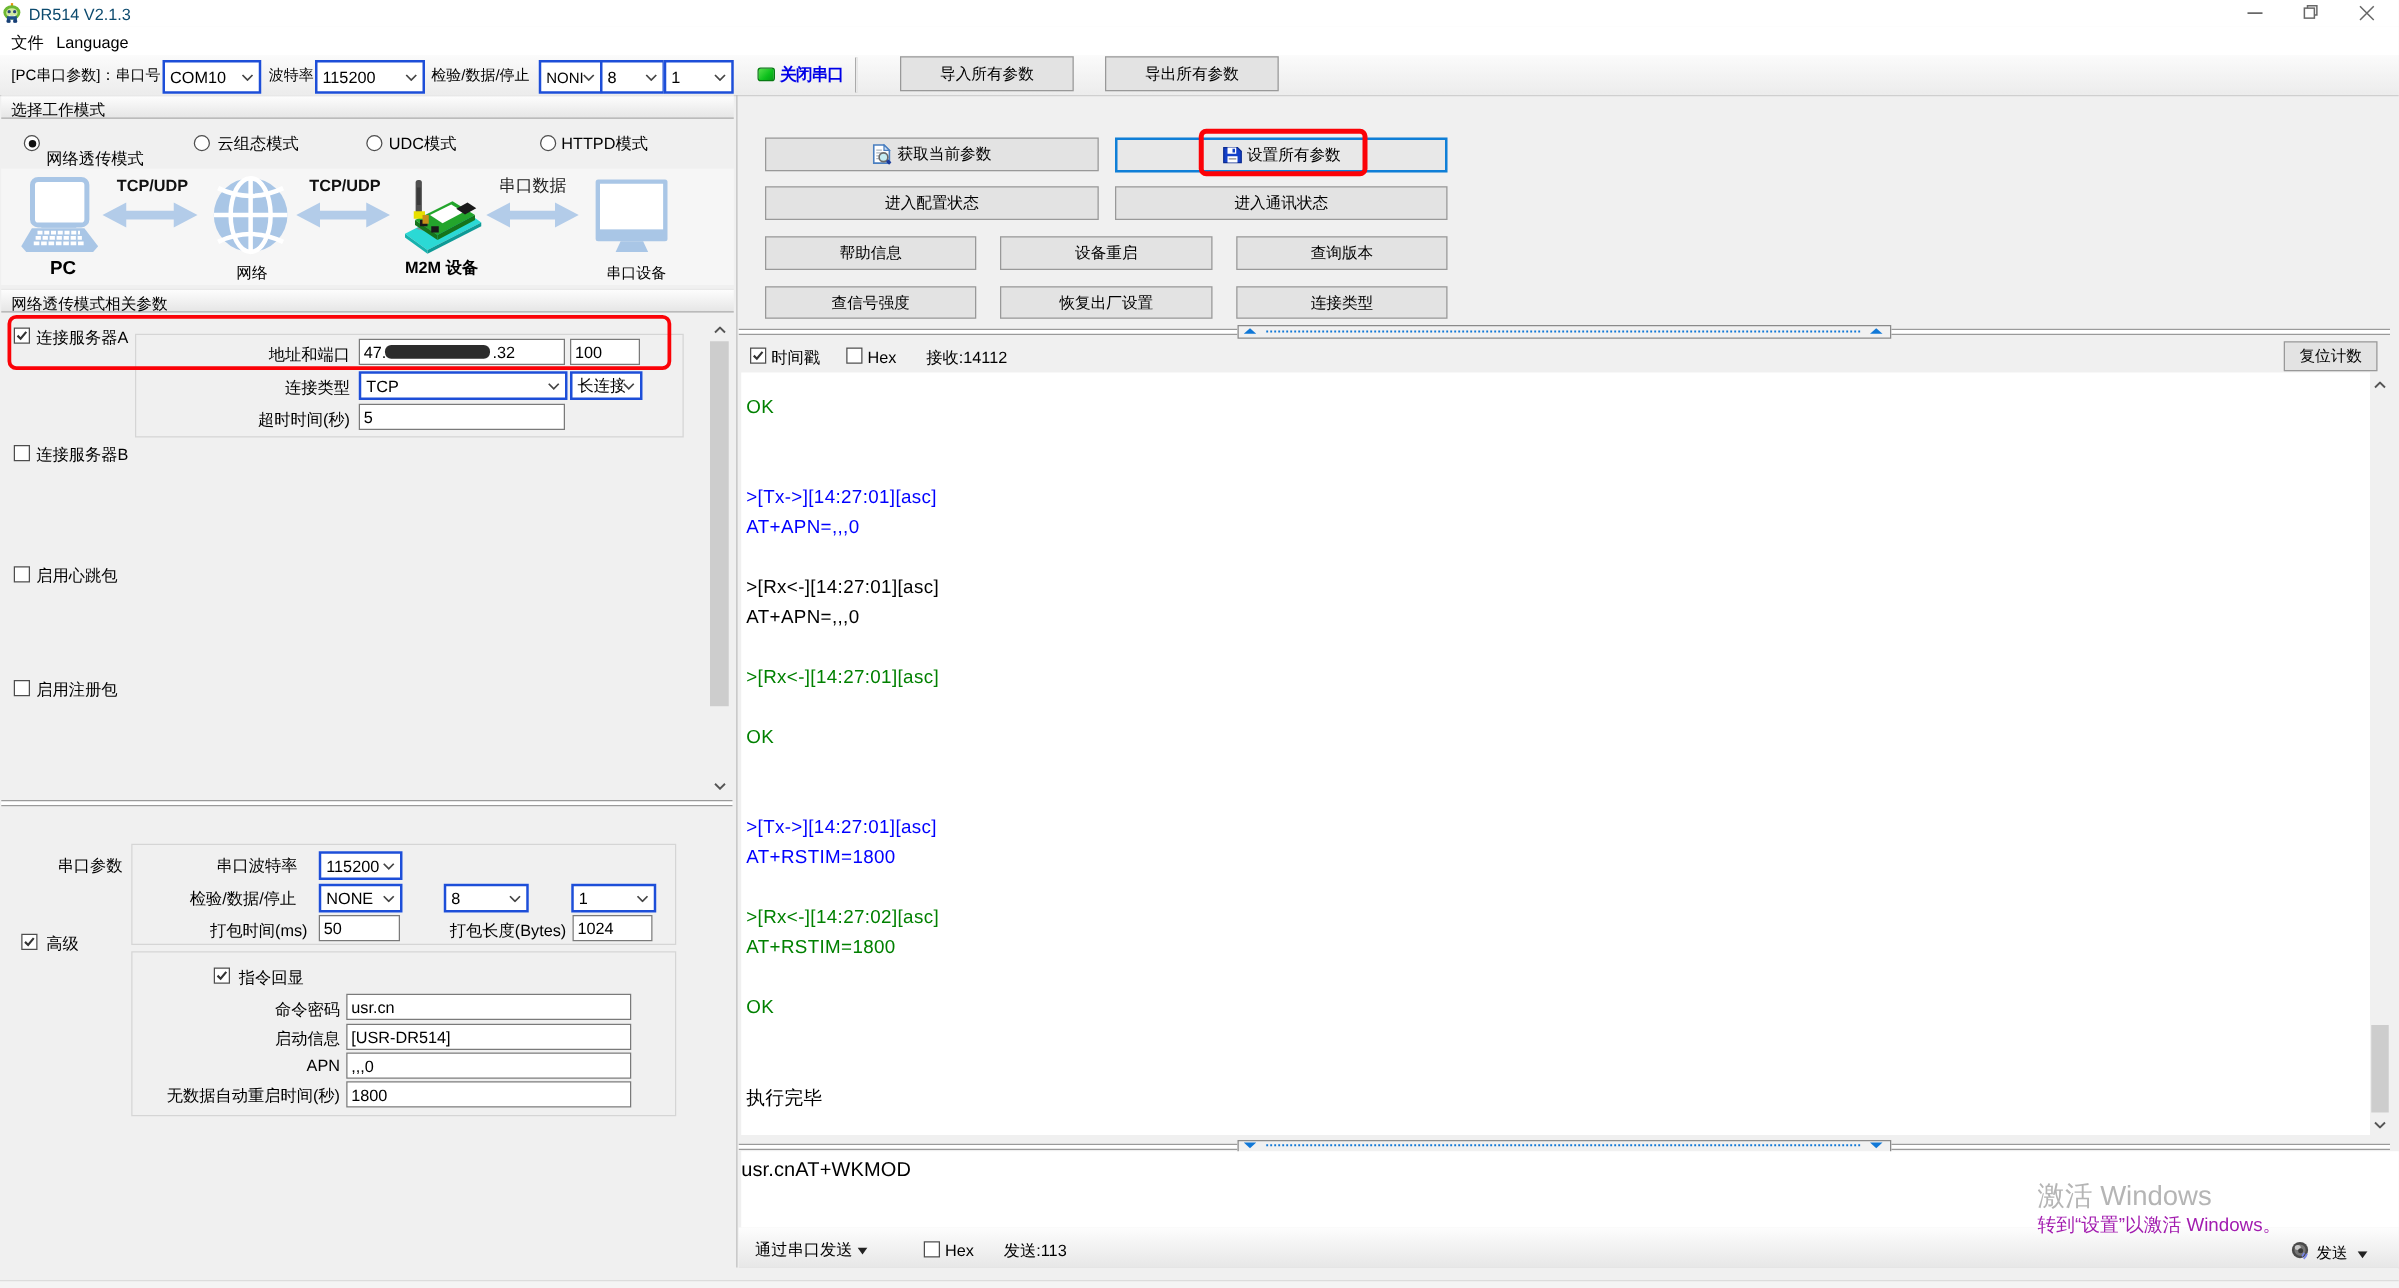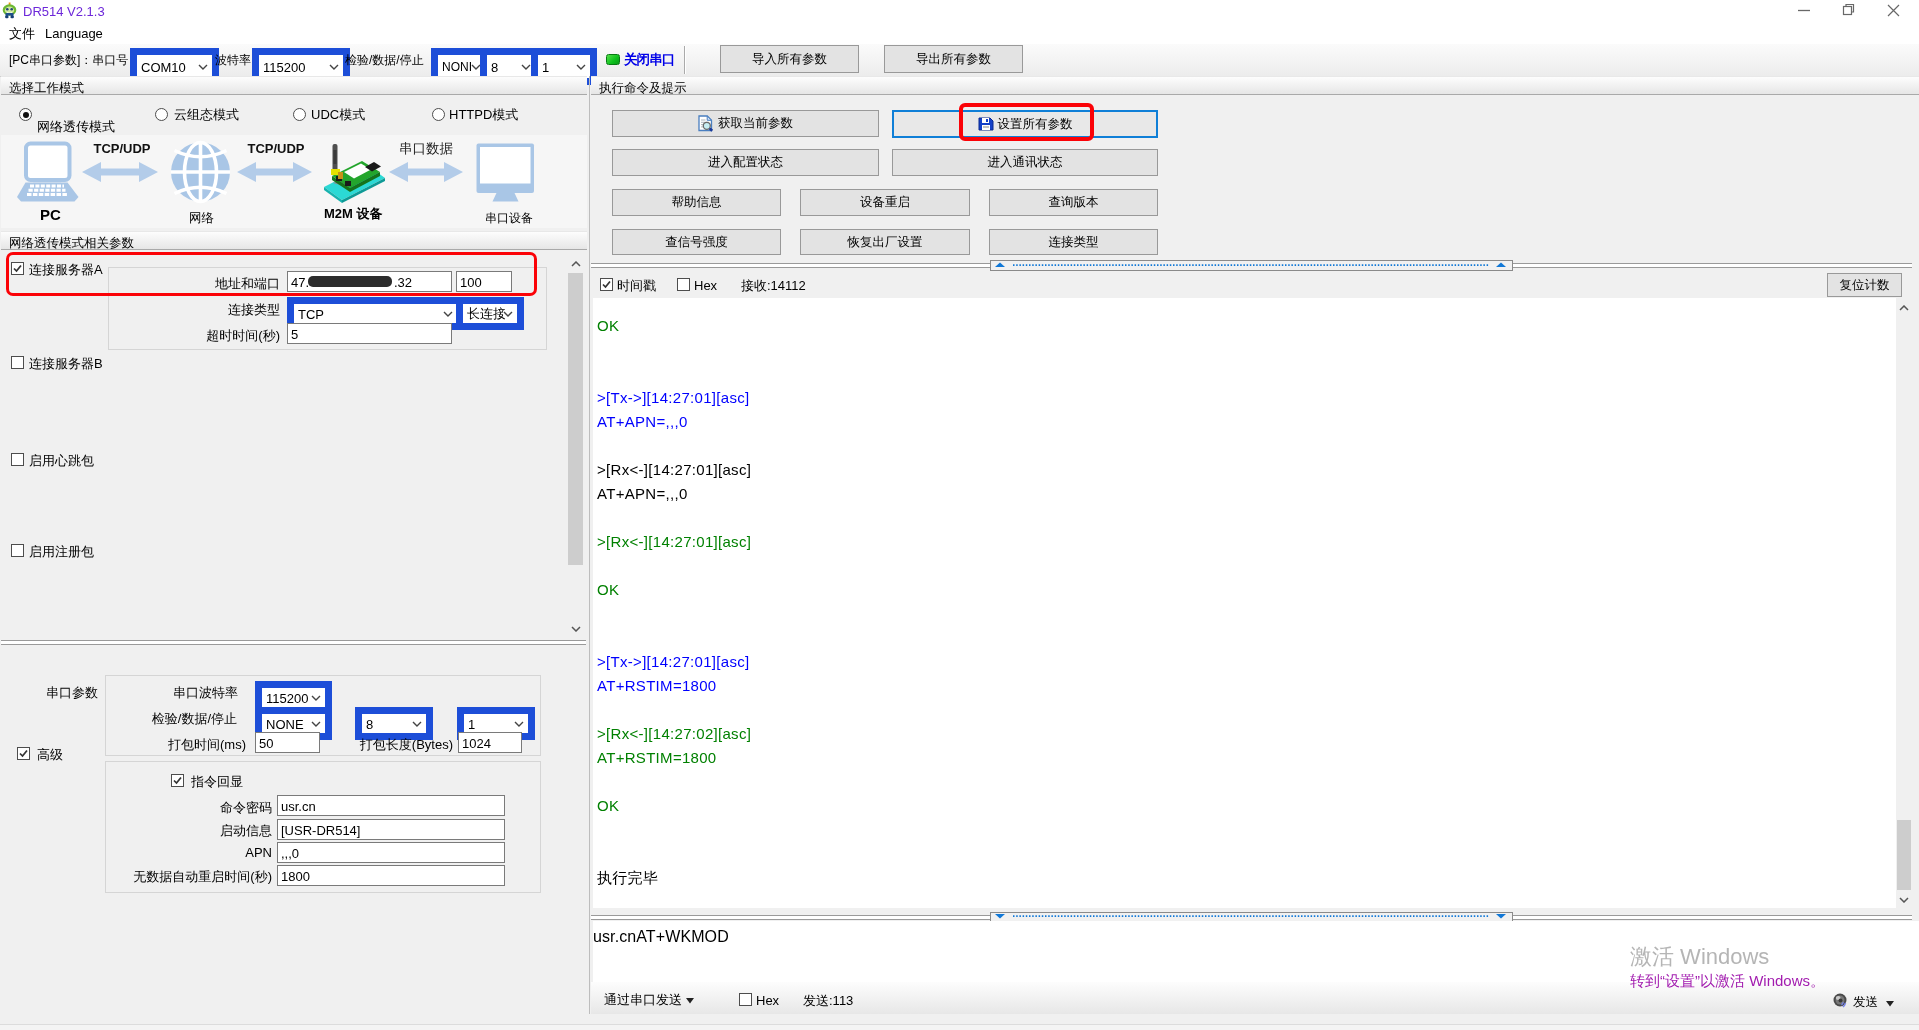--- a/index.html
+++ b/index.html
@@ -6,21 +6,21 @@
 body{width:1919px;height:1030px;overflow:hidden;background:#f0f0f0;
   font-family:"Liberation Sans",sans-serif;-webkit-font-smoothing:antialiased;}
 #app{position:absolute;left:0;top:0;width:1919px;height:1030px;background:#f0f0f0;}
 .abs{position:absolute;}
 .txt{position:absolute;font-size:13px;color:#000;white-space:nowrap;line-height:1;}
 .hdr{position:absolute;height:17px;background:linear-gradient(#fdfdfd,#e6e6e6);
   border-bottom:1px solid #a9a9a9;border-top:1px solid #e8e8e8;}
 .hdr span{position:absolute;left:8px;top:3px;font-size:12.5px;color:#000;white-space:nowrap;}
 .btn{position:absolute;background:#e3e3e3;border:1px solid #999;
   font-size:12.5px;color:#000;display:flex;align-items:center;justify-content:center;white-space:nowrap;}
-.combo{position:absolute;background:#fff;border:7px solid #1d4ed8;overflow:hidden;}
+.combo{position:absolute;background:#fff;border:2px solid #1d4ed8;overflow:hidden;}
 .combo span{position:absolute;left:4px;top:50%;transform:translateY(-50%);font-size:13px;white-space:nowrap;}
 .combo svg{position:absolute;right:4px;top:50%;transform:translateY(-50%);}
 .input{position:absolute;background:#fff;border:1px solid #7a7a7a;overflow:hidden;}
 .input span{position:absolute;left:3px;top:50%;transform:translateY(-50%);font-size:13px;white-space:nowrap;}
 .cb{position:absolute;width:11px;height:11px;background:#fff;border:1px solid #4d4d4d;}
 .cb svg{position:absolute;left:0px;top:0px;}
 .radio{position:absolute;width:11px;height:11px;background:#fff;border:1px solid #4d4d4d;border-radius:50%;}
 .radio.sel:after{content:"";position:absolute;left:2.5px;top:2.5px;width:6px;height:6px;border-radius:50%;background:#111;}
 .groupbox{position:absolute;border:1px solid #d5d5d5;}
 .lbl{position:absolute;font-size:13px;color:#000;white-space:nowrap;text-align:right;}
@@ -35,21 +35,21 @@
   <rect x="6.7" y="0.5" width="1.8" height="3.5" fill="#e8930c"></rect>
   <ellipse cx="7.5" cy="8" rx="6.8" ry="5.8" fill="#6cb832"></ellipse>
   <ellipse cx="7.5" cy="8.2" rx="4.6" ry="3.6" fill="#cfe8a0"></ellipse>
   <circle cx="5.3" cy="7.3" r="1.3" fill="#27457a"></circle>
   <circle cx="9.7" cy="7.3" r="1.3" fill="#27457a"></circle>
   <path d="M5 9.8 q2.5 2 5 0 l-0.4 1.4 q-2.1 1.4 -4.2 0 z" fill="#fff"></path>
   <path d="M3.5 11 h8 v3.5 q0 1.5 -1.5 1.5 h-1.2 v-2.5 h-2.6 v2.5 h-1.2 q-1.5 0 -1.5 -1.5 z" fill="#1e4f8a"></path>
   <rect x="3.2" y="13.8" width="3.2" height="2.4" rx="1" fill="#173f75"></rect>
   <rect x="8.6" y="13.8" width="3.2" height="2.4" rx="1" fill="#173f75"></rect>
 </svg>
-<div class="txt" style="left:23px;top:5px;color:#6d28d9;font-size:13px;">DR514 V2.1.3</div>
+<div class="txt" style="left:23px;top:5px;color:#0c4a6e;font-size:13px;">DR514 V2.1.3</div>
 <svg class="abs" style="left:1795px;top:0px" width="110" height="21" viewBox="0 0 110 21">
   <line x1="3" y1="10.5" x2="15" y2="10.5" stroke="#686868" stroke-width="1.3"></line>
   <rect x="48.5" y="6.5" width="8" height="8" fill="none" stroke="#686868" stroke-width="1.2"></rect>
   <path d="M51 6.5 L51 4.5 L58.5 4.5 L58.5 12 L56.5 12" fill="none" stroke="#686868" stroke-width="1.2"></path>
   <path d="M93 5 L104 16 M104 5 L93 16" stroke="#686868" stroke-width="1.2"></path>
 </svg>
 
 <div class="abs" style="left:0;top:21px;width:1919px;height:23px;background:#fff;"></div>
 <div class="txt" style="left:9px;top:27px;font-size:13px;">文件</div>
 <div class="txt" style="left:45px;top:27px;font-size:13px;">Language</div>
@@ -291,23 +291,20 @@
 <div class="lbl" style="left:142px;top:845px;width:130px;">APN</div>
 <div class="input" style="left:277px;top:842px;width:226px;height:19px;">
       <span>,,,0</span>
     </div>
 <div class="lbl" style="left:112px;top:868px;width:160px;">无数据自动重启时间(秒)</div>
 <div class="input" style="left:277px;top:865px;width:226px;height:19px;">
       <span>1800</span>
     </div>
 
 <div class="abs" style="left:589px;top:76px;width:1px;height:948px;background:#bdbdbd;"></div>
-<div class="hdr" style="left:591px;top:76px;width:1328px;">
-      <span>执行命令及提示</span>
-    </div>
 
 <div class="btn" style="left:612px;top:110px;width:265px;height:25px;">
   <svg width="16" height="17" viewBox="0 0 16 17" style="margin-right:4px;">
     <path d="M1 1 h8.2 l4.3 4.3 v10.2 h-12.5 z" fill="#fff" stroke="#4a7fc0" stroke-width="1.3"></path>
     <path d="M9.2 1 l4.3 4.3 h-4.3 z" fill="#cfe0f4" stroke="#4a7fc0" stroke-width="1"></path>
     <g stroke="#aab4be" stroke-width="1">
       <line x1="3" y1="5" x2="7.5" y2="5"></line>
           <line x1="3" y1="7.3" x2="11" y2="7.3"></line>
       <line x1="3" y1="9.6" x2="11" y2="9.6"></line>
           <line x1="3" y1="11.9" x2="6" y2="11.9"></line>

